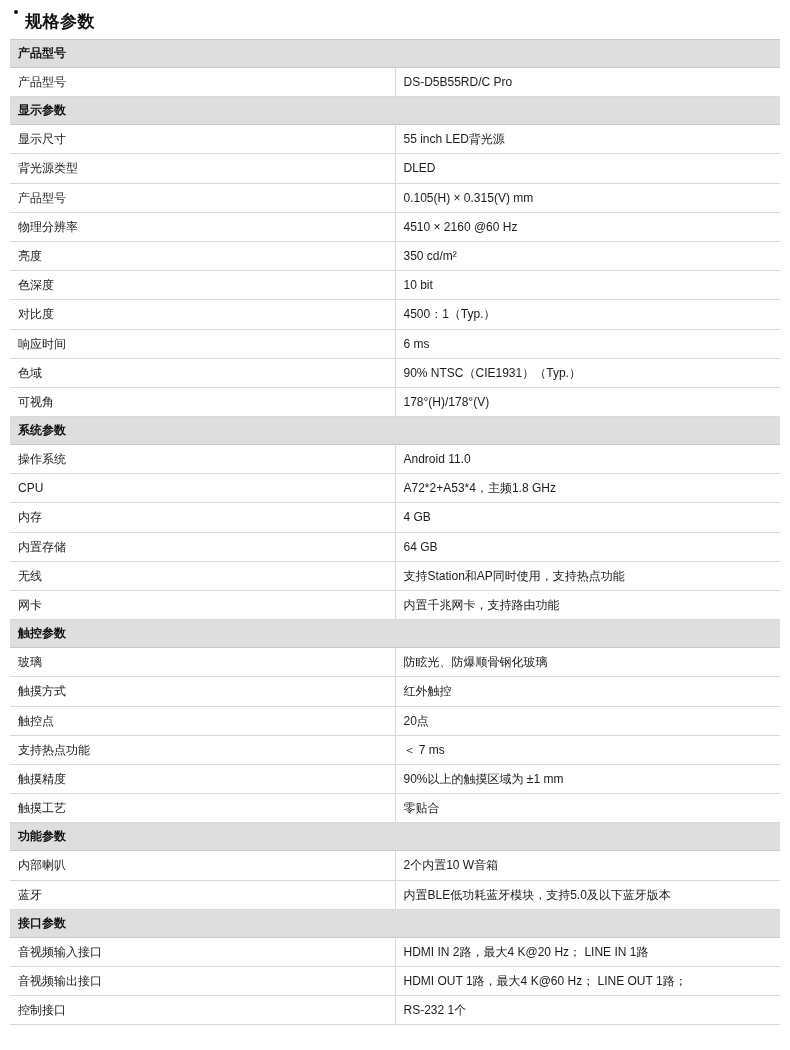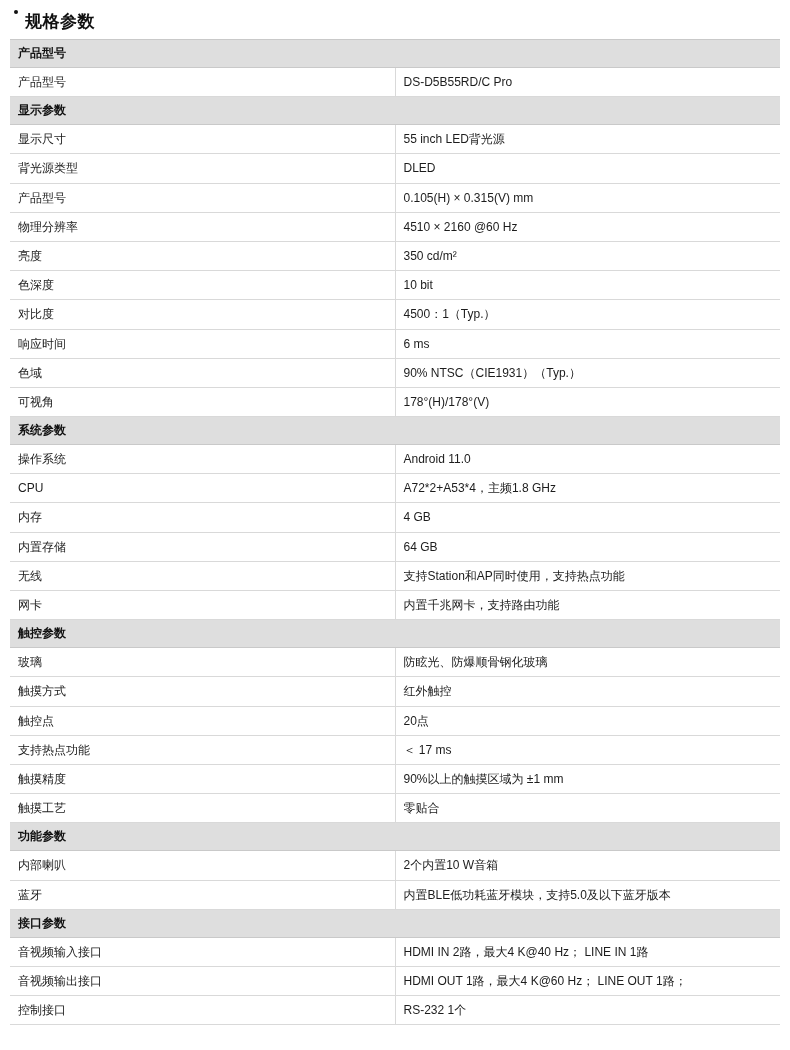--- a/index.html
+++ b/index.html
@@ -166,21 +166,21 @@
         <tr class="row">
           <td class="k">触摸方式</td>
           <td class="v">红外触控</td>
         </tr>
         <tr class="row">
           <td class="k">触控点</td>
           <td class="v">20点</td>
         </tr>
         <tr class="row">
           <td class="k">支持热点功能</td>
-          <td class="v">＜ 17 ms</td>
+          <td class="v">＜ 7 ms</td>
         </tr>
         <tr class="row">
           <td class="k">触摸精度</td>
           <td class="v">90%以上的触摸区域为 ±1 mm</td>
         </tr>
         <tr class="row">
           <td class="k">触摸工艺</td>
           <td class="v">零贴合</td>
         </tr>
         <tr class="section">
@@ -192,21 +192,21 @@
         </tr>
         <tr class="row">
           <td class="k">蓝牙</td>
           <td class="v">内置BLE低功耗蓝牙模块，支持5.0及以下蓝牙版本</td>
         </tr>
         <tr class="section">
           <td colspan="2">接口参数</td>
         </tr>
         <tr class="row">
           <td class="k">音视频输入接口</td>
-          <td class="v">HDMI IN 2路，最大4 K@40 Hz； LINE IN 1路</td>
+          <td class="v">HDMI IN 2路，最大4 K@20 Hz； LINE IN 1路</td>
         </tr>
         <tr class="row">
           <td class="k">音视频输出接口</td>
           <td class="v">HDMI OUT 1路，最大4 K@60 Hz； LINE OUT 1路；</td>
         </tr>
         <tr class="row">
           <td class="k">控制接口</td>
           <td class="v">RS-232 1个</td>
         </tr>
       </tbody>

